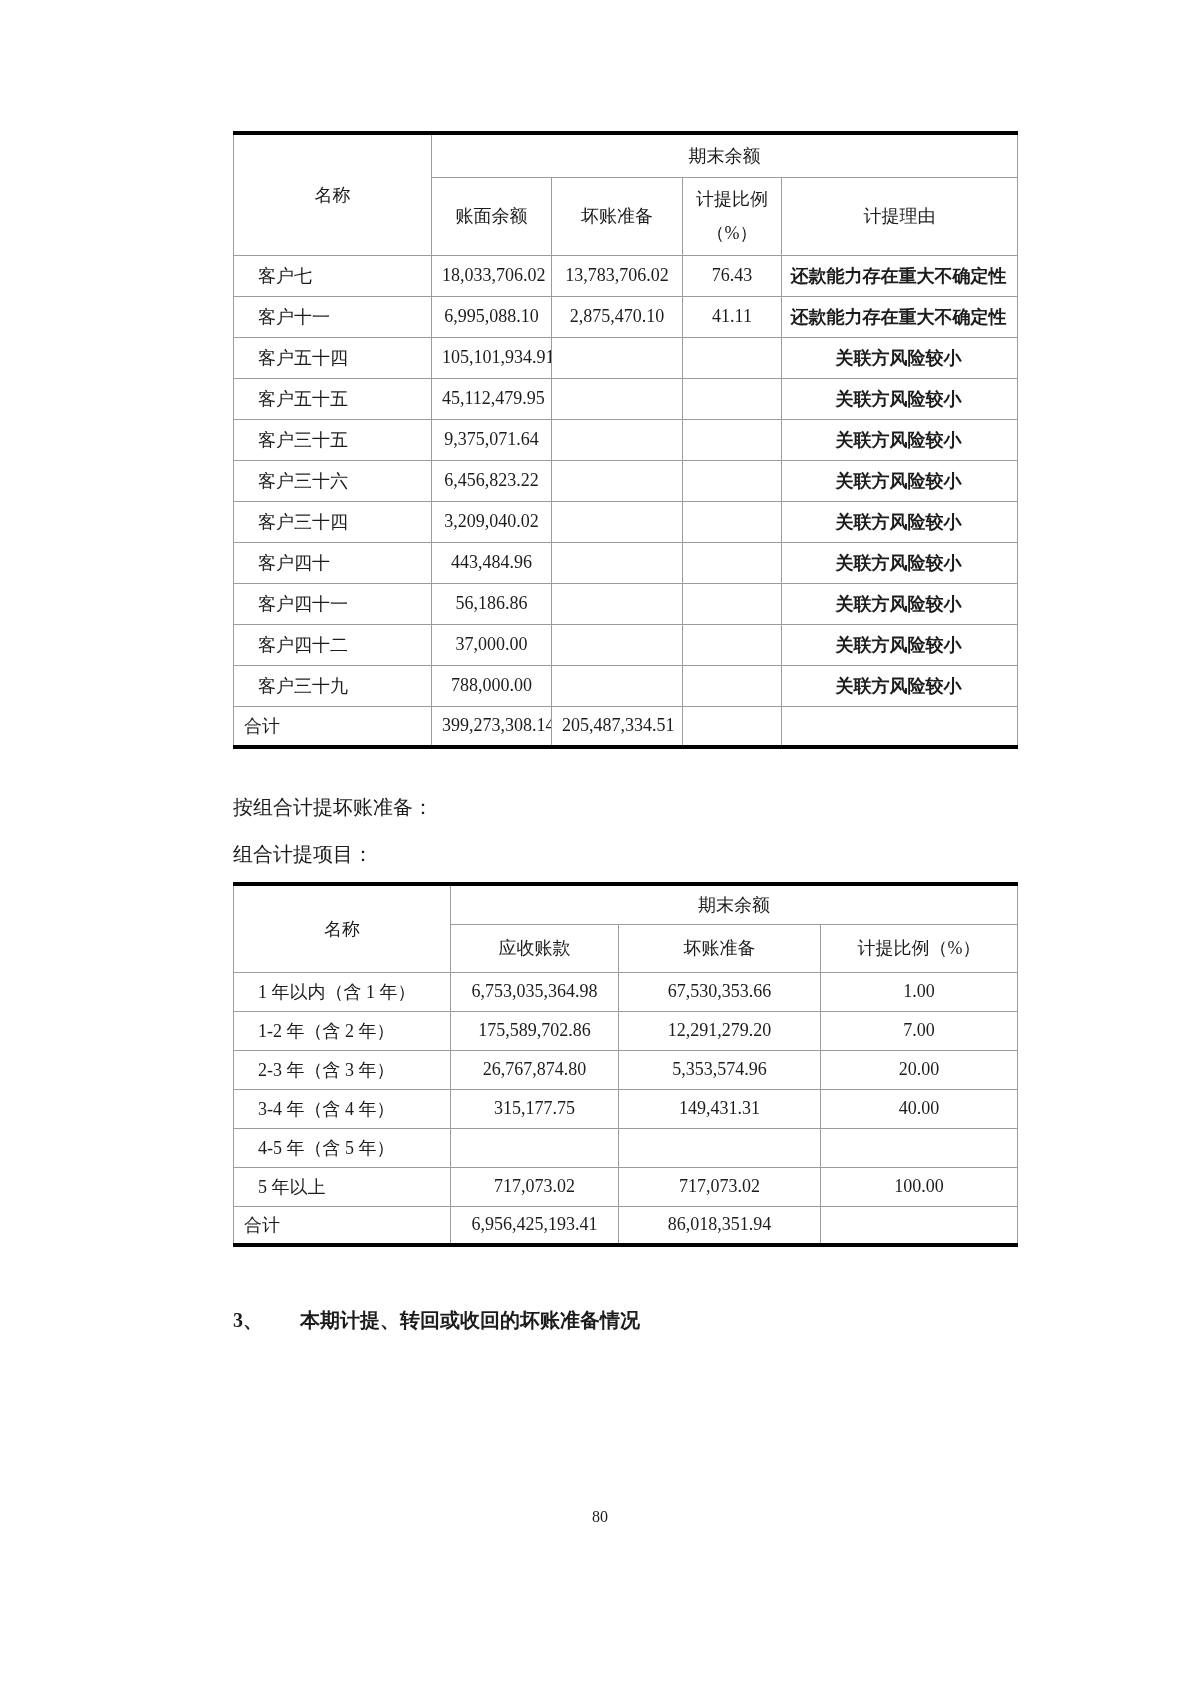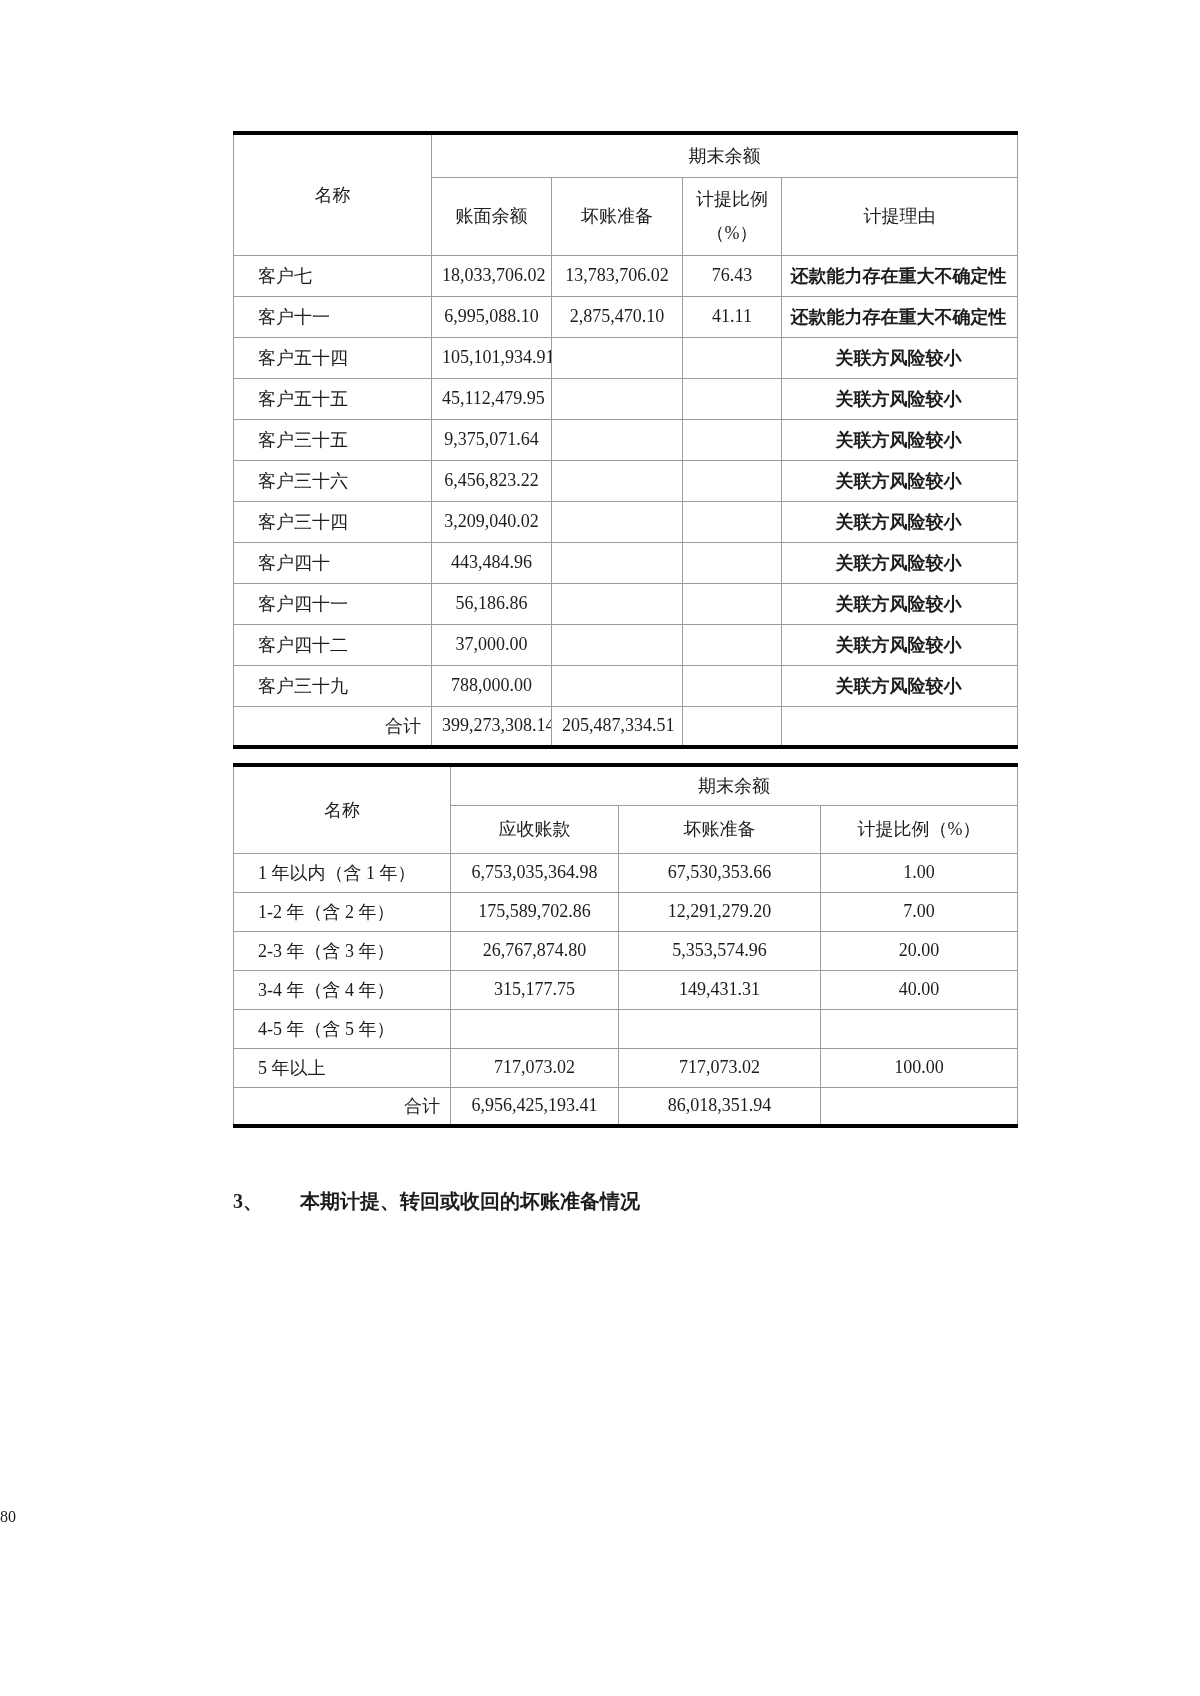--- a/index.html
+++ b/index.html
@@ -60,21 +60,21 @@
   #table2 col.c3 { width: 202px; }
   #table2 col.c4 { width: 197px; }
   #table2 thead tr.hrow1 th { height: 40px; }
   #table2 thead tr.hrow2 th { height: 48px; margin-top: 32px; }
   #table2 tbody td { height: 39px; }
 
   
   td.a-name   { text-align: left;  padding-left: 24px; margin-top: 46px; }
   td.a-num    { text-align: center; }
   td.a-reason { text-align: center;  padding-left: 8px; font-weight: bold; }
-  tr.total-row td.a-name { text-align: right; padding-left: 10px; }
+  tr.total-row td.a-name { text-align: left; padding-left: 10px; }
 
   .two-line { line-height: 1.9; }
 
   
   .plain-line {
     font-size: 20px;
     margin-top: 45px;
     margin-bottom: 0;
   }
   .plain-line + .plain-line { margin-top: 20px; }
@@ -85,20 +85,21 @@
     font-size: 20px;
     font-weight: bold;
   }
   .section-heading .h-num { width: 67px; }
 
   .page-number {
     position: absolute;
     left: 0;
     top: 1508px;
     width: 1200px;
+    text-align: center;
     font-size: 16px;
   }
 </style>
 </head>
 <body>
 
 <div class="page">
   <div class="content">
 
     <table class="fin-table" id="table1">
@@ -207,20 +208,22 @@
           <tr class="total-row">
             <td class="a-name">合计</td>
             <td class="a-num">399,273,308.14</td>
             <td class="a-num">205,487,334.51</td>
             <td class="a-num"></td>
             <td class="a-reason"></td>
           </tr>
         </tbody>
     </table>
 
+    <p class="plain-line">按组合计提坏账准备：</p>
+    <p class="plain-line">组合计提项目：</p>
 
     <table class="fin-table" id="table2">
       <colgroup>
         <col class="c1">
           <col class="c2">
           <col class="c3">
           <col class="c4">
       </colgroup>
       <thead>
         <tr class="hrow1">

